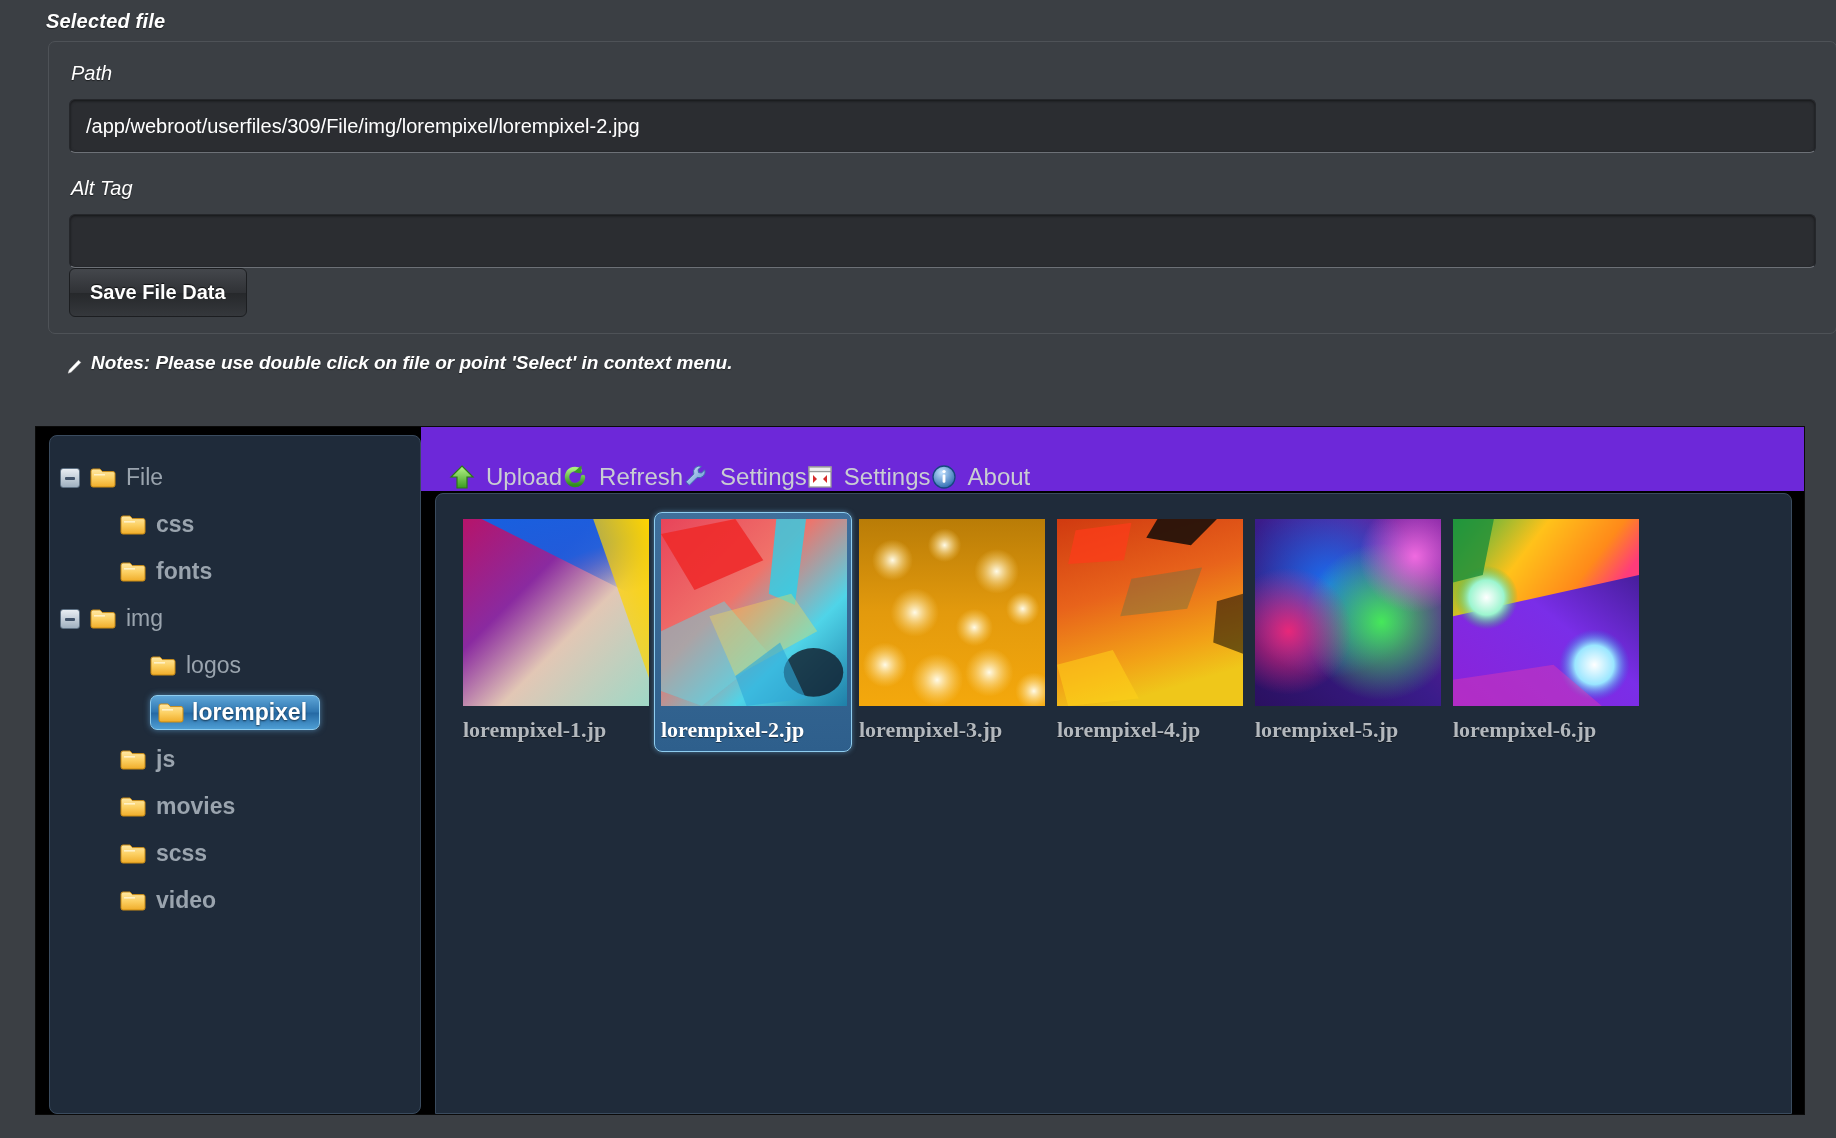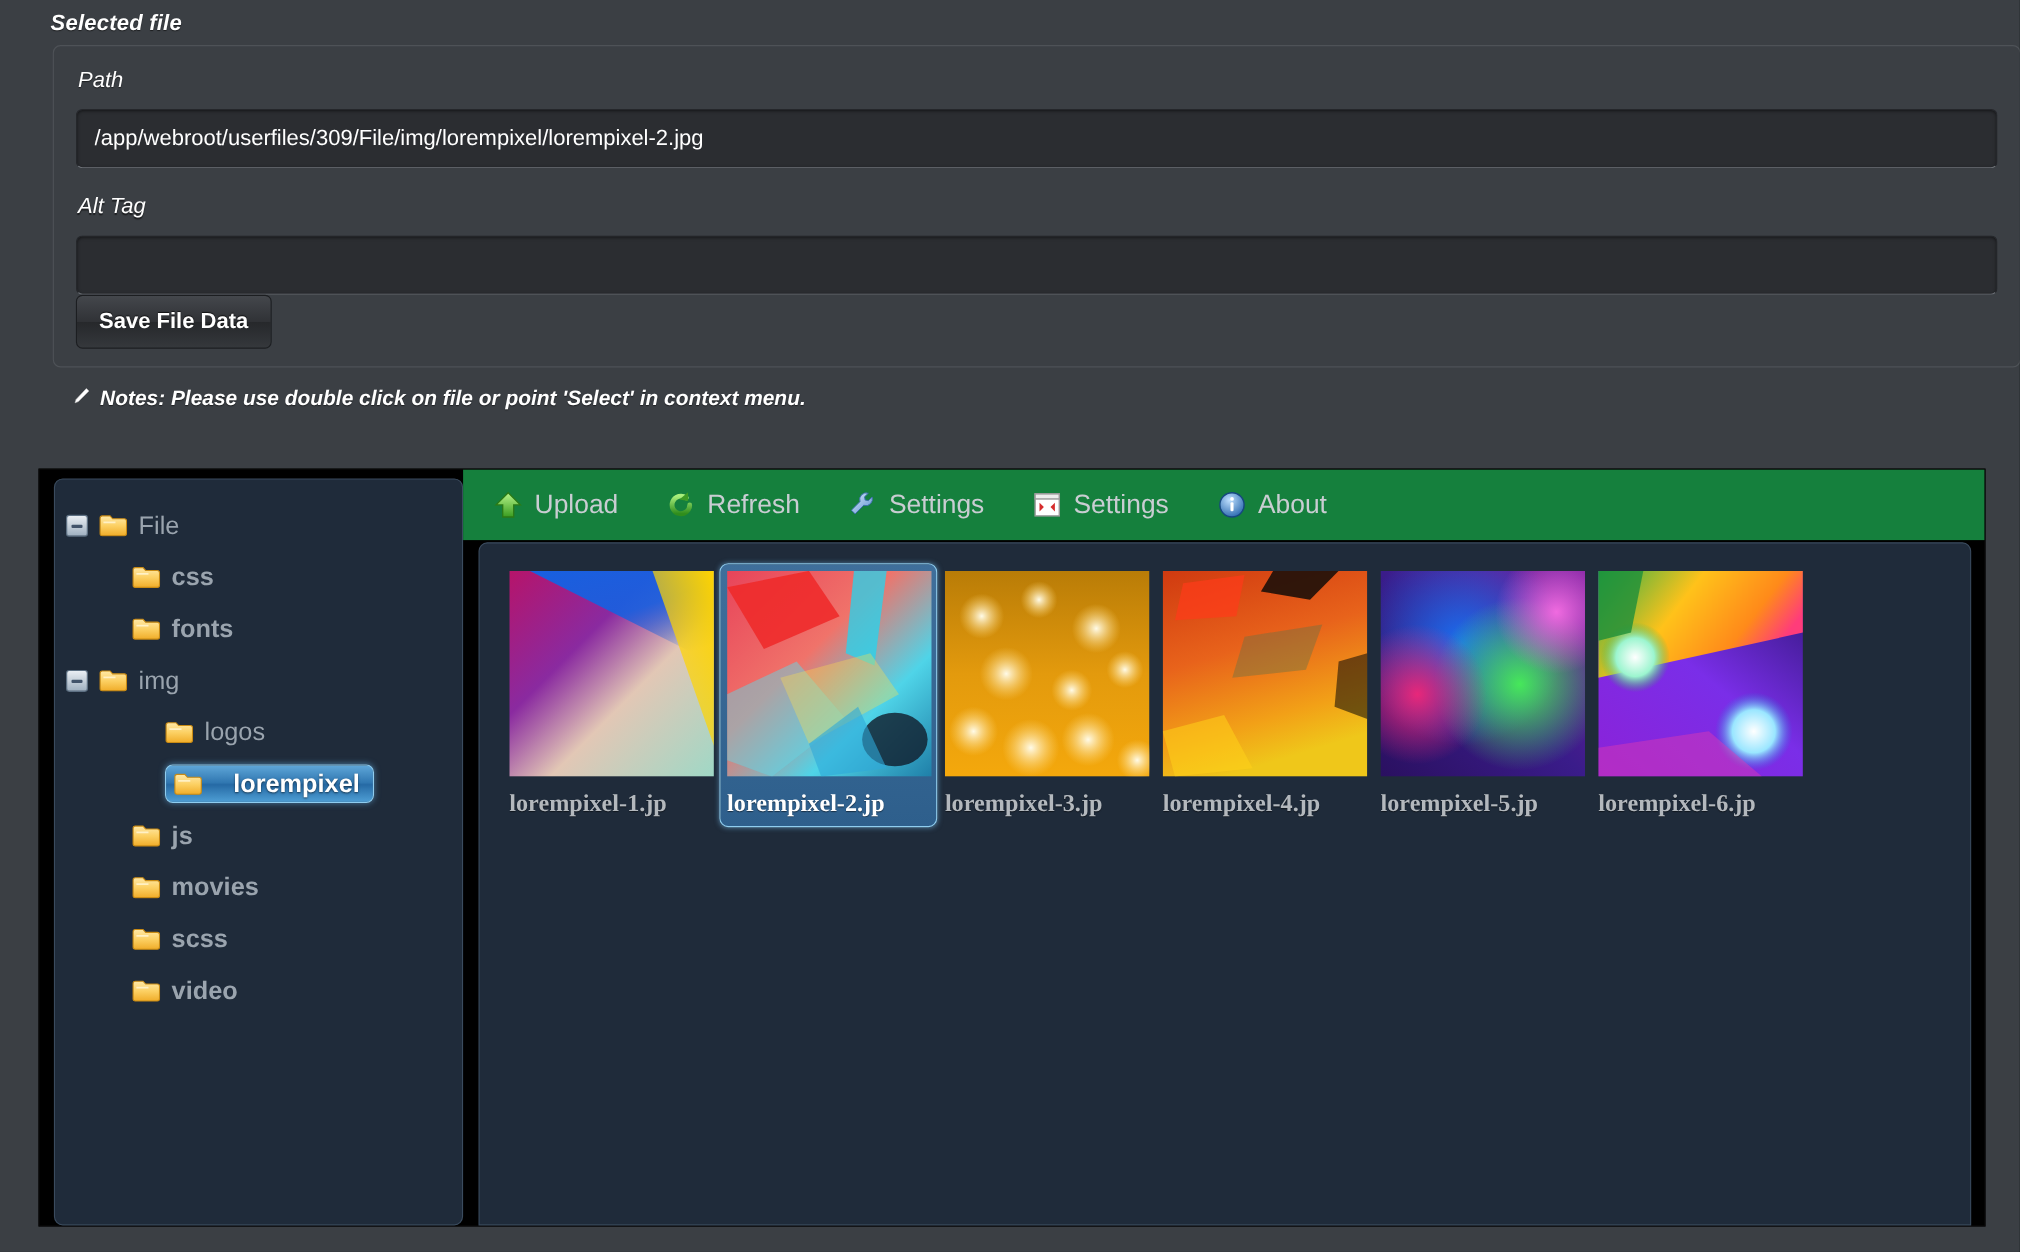--- a/index.html
+++ b/index.html
@@ -75,21 +75,21 @@
     font-family: "Liberation Sans", sans-serif;
   }
 
   .notes {
     margin: 18px 0 10px 34px;
     font-style: italic;
     font-weight: bold;
     font-size: 19px;
     color: #ffffff;
     display: flex;
-    align-items: flex-start;
+    align-items: flex-end;
     gap: 9px;
     text-shadow: 0 1px 1px rgba(0,0,0,.5);
   }
   .pencil-icon { width: 16px; height: 16px; display: inline-block; }
 
   
   .filemanager {
     position: absolute;
     left: 35px;
     top: 426px;
@@ -142,21 +142,21 @@
     white-space: nowrap;
   }
 
   .tree-node.selected .sel-box {
     background: linear-gradient(to bottom, #5ea6d8 0%, #2f76b0 48%, #2569a4 52%, #4e9ed4 100%);
     border: 1px solid #8fcdef;
     border-radius: 7px;
     padding: 3px 12px 3px 7px;
     display: flex;
     align-items: center;
-    gap: 28px;
+    gap: 8px;
     box-shadow: 0 0 6px rgba(110,190,245,.55);
   }
   .tree-node.selected .tree-label {
     color: #ffffff;
     font-weight: bold;
     text-shadow: 0 1px 2px rgba(0,0,0,.6);
   }
   .sel-box { display:flex; align-items:center; gap:10px; }
 
   .indent-1 { padding-left: 30px; font-weight: bold; }
@@ -165,25 +165,24 @@
   
   .right-pane {
     flex: 1;
     display: flex;
     flex-direction: column;
     min-width: 0;
   }
 
   .toolbar {
     height: 64px;
-    background: #15803d;
-    display: flex;
-    align-items: center;
+    background: #6d28d9;
+    display: flex;
+    align-items: flex-end;
     padding-left: 28px;
-    gap: 44px;
   }
   .tb-item {
     display: flex;
     align-items: center;
     gap: 11px;
     cursor: pointer;
   }
   .tb-label {
     font-size: 24px;
     color: #c9cdd2;

